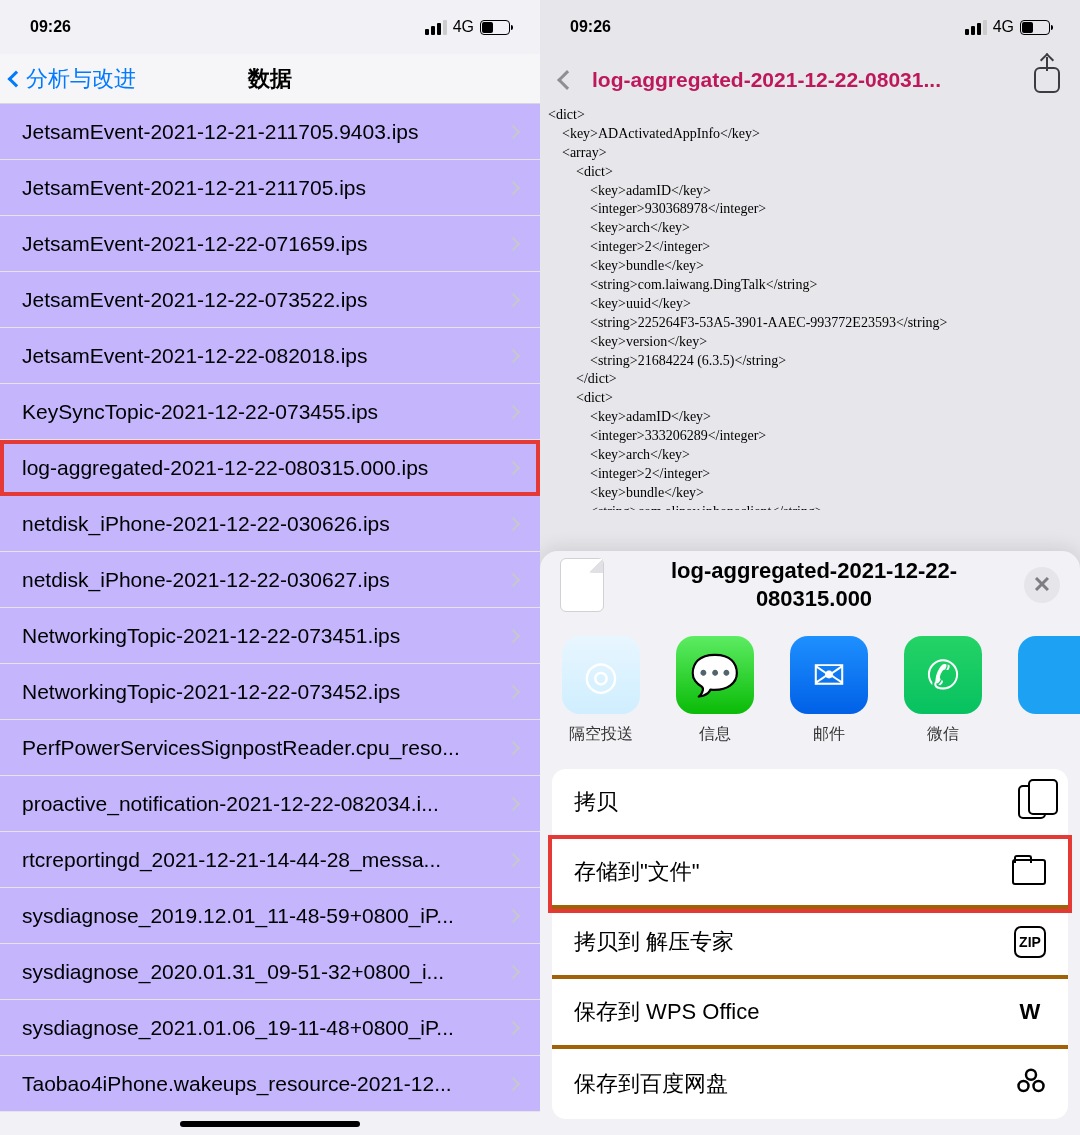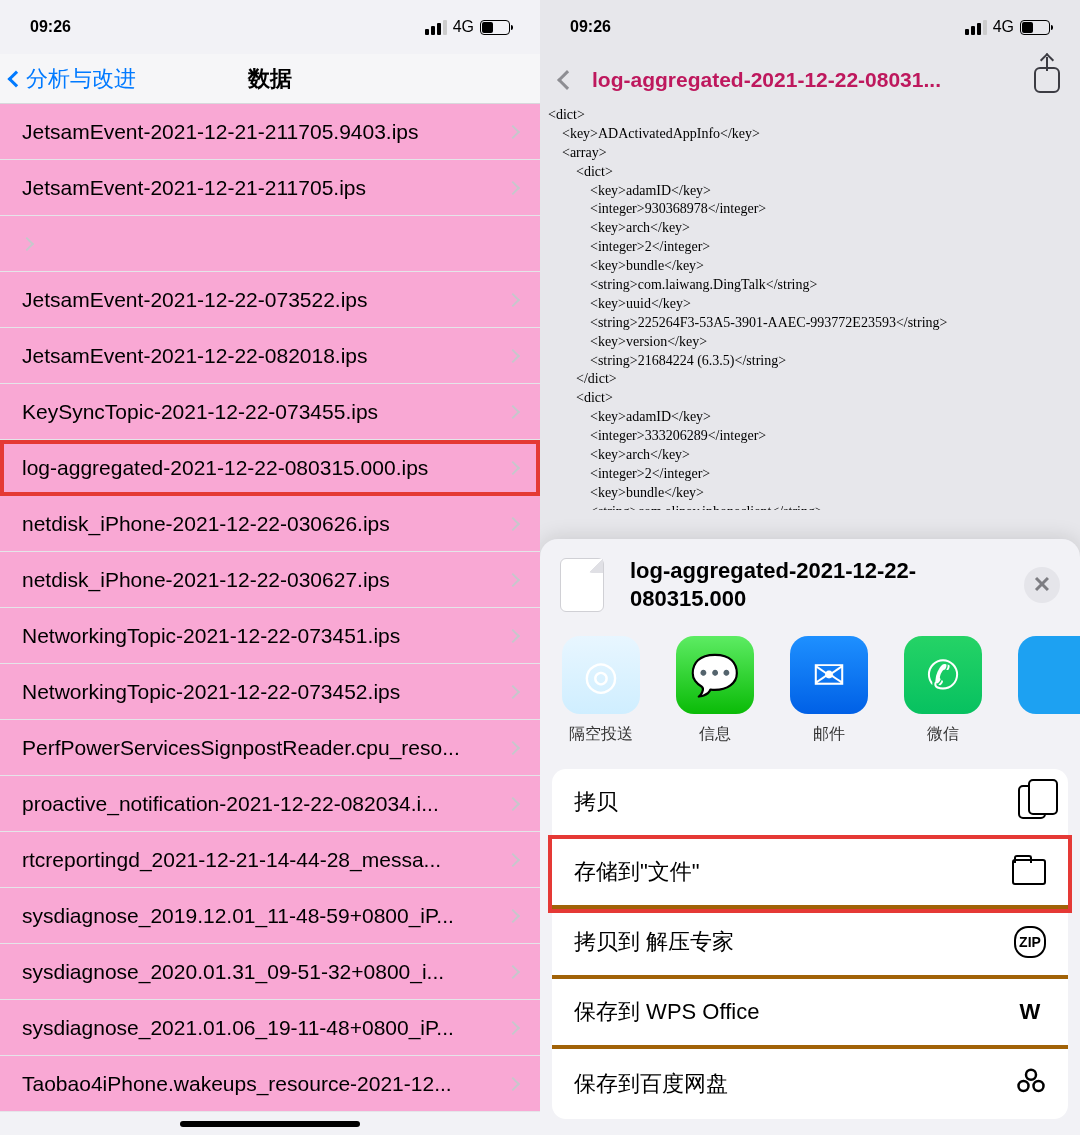--- a/index.html
+++ b/index.html
@@ -50,21 +50,21 @@
     display: flex; align-items: center;
     color: #007aff; font-size: 22px;
     padding-left: 10px;
   }
   .nav .chev { display:inline-block; width:12px; height:12px; border-left:3px solid #007aff; border-bottom:3px solid #007aff; transform: rotate(45deg); margin-right:4px;}
   .nav .title {
     position: absolute; left: 0; right: 0; text-align: center;
     font-size: 22px; font-weight: 600; color: #000; pointer-events:none;
   }
   
-  .list { background: #f9a8d4; }
+  .list { background: #c4b5fd; }
   .row {
     position: relative;
     height: 56px;
     display: flex; align-items: center;
     padding: 0 22px;
     border-bottom: 1px solid #e5e5e9;
     font-size: 21px;
     color: #000;
   }
   .row .lbl { flex:1; white-space:nowrap; overflow:hidden; text-overflow:ellipsis; padding-right: 24px;}
@@ -91,41 +91,41 @@
   }
 
   
   .sheet {
     position: absolute; left:0; right:0; bottom:0;
     background: #f2f2f6;
     border-top-left-radius: 18px; border-top-right-radius: 18px;
     padding-bottom: 10px;
     box-shadow: 0 -2px 20px rgba(0,0,0,0.12);
   }
-  .sheet-head { display:flex; align-items:center; gap:26px; padding:18px 20px 14px 20px;}
+  .sheet-head { display:flex; align-items:center; gap:26px; padding:6px 20px 14px 20px;text-align:center;}
   .fileico { width:44px; height:54px; background:#fff; border:1px solid #d0d0d5; border-radius:6px; position:relative;}
   .fileico::before { content:''; position:absolute; top:0; right:0; width:14px; height:14px; background:linear-gradient(135deg,#fff 49%, #e0e0e5 50%); border-bottom-left-radius:3px;}
   .sheet-title { flex:1; font-weight:700; font-size:22px; line-height:1.25;}
   .close-btn { width:36px; height:36px; border-radius:50%; background:#e5e5ea; display:flex; align-items:center; justify-content:center;}
   .close-btn span{ font-size:22px; color:#7d7d82; font-weight:700;}
   .apps { display:flex; gap:36px; padding: 10px 22px 18px 22px; overflow:hidden;}
   .app { display:flex; flex-direction:column; align-items:center; gap:10px; width:82px;}
   .app .icon { width:78px; height:78px; border-radius:18px; display:flex; align-items:center; justify-content:center; font-size:40px; color:#fff;}
   .app .lbl { font-size:16px; color:#333;}
   .airdrop{background:linear-gradient(#e8f6ff,#cfeeff);} 
   .msg{background:linear-gradient(#5dec63,#0abb07);} 
   .mail{background:linear-gradient(#1e90ff,#0060e6);} 
   .wechat{background:linear-gradient(#25d366,#07c160);} 
   .extra{background:#1da1f2;}
 
   .actions { background:#fff; border-radius:14px; margin:6px 12px;}
   .act { height:70px; display:flex; align-items:center; padding:0 22px; font-size:22px; color:#000; border-bottom:4px solid #a16207;}
   .act:last-child{border-bottom:none;}
   .act .albl{flex:1;}
-  .act .aico{width:32px;height:32px; border:2px solid #000; border-radius:14px; display:flex;align-items:center;justify-content:center; font-size:14px; font-weight:700;}
+  .act .aico{width:32px;height:32px; border:2px solid #000; border-radius:7px; display:flex;align-items:center;justify-content:center; font-size:14px; font-weight:700;}
   .act .aico.plain{border:none;}
   .act.hl { box-shadow: 0 0 0 4px #e53935;}
   .copy-ico{position:relative;width:28px;height:34px;border:2px solid #000;border-radius:5px;}
   .copy-ico::before{content:'';position:absolute;top:-8px;left:8px;width:26px;height:32px;border:2px solid #000;border-radius:5px;background:#fff;}
   .folder-ico{width:34px;height:26px;border:2px solid #000;border-radius:3px;position:relative;}
   .folder-ico::before{content:'';position:absolute;top:-6px;left:0;width:14px;height:6px;border:2px solid #000;border-bottom:none;border-radius:3px 3px 0 0;}
   .baidu-ico svg{width:30px;height:30px;}
 </style>
 </head>
 <body>
@@ -154,20 +154,21 @@
   <div class="list" id="left-list">
       <div class="row">
         <span class="lbl">JetsamEvent-2021-12-21-211705.9403.ips</span>
         <span class="rchev"></span>
       </div>
       <div class="row">
         <span class="lbl">JetsamEvent-2021-12-21-211705.ips</span>
         <span class="rchev"></span>
       </div>
       <div class="row">
+        <span class="lbl">JetsamEvent-2021-12-22-071659.ips</span>
         <span class="rchev"></span>
       </div>
       <div class="row">
         <span class="lbl">JetsamEvent-2021-12-22-073522.ips</span>
         <span class="rchev"></span>
       </div>
       <div class="row">
         <span class="lbl">JetsamEvent-2021-12-22-082018.ips</span>
         <span class="rchev"></span>
       </div>

